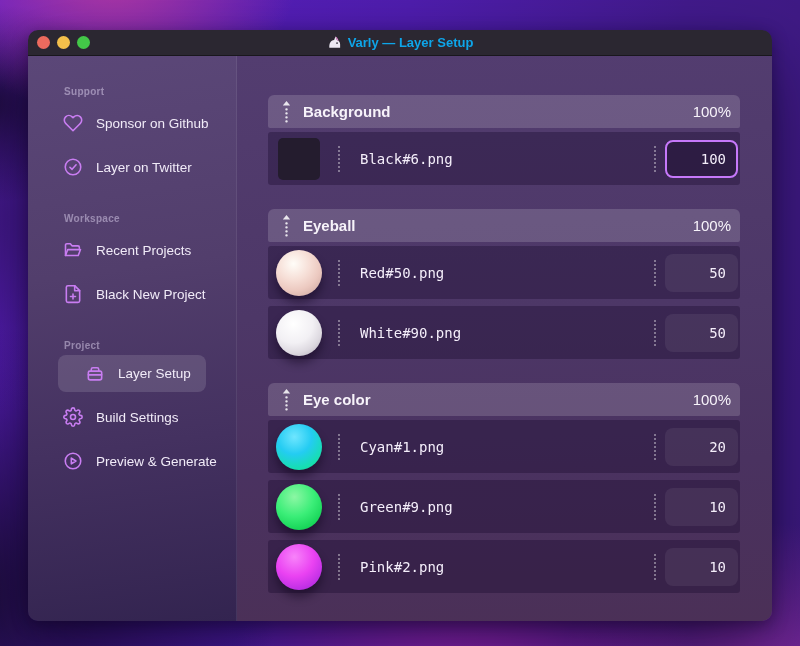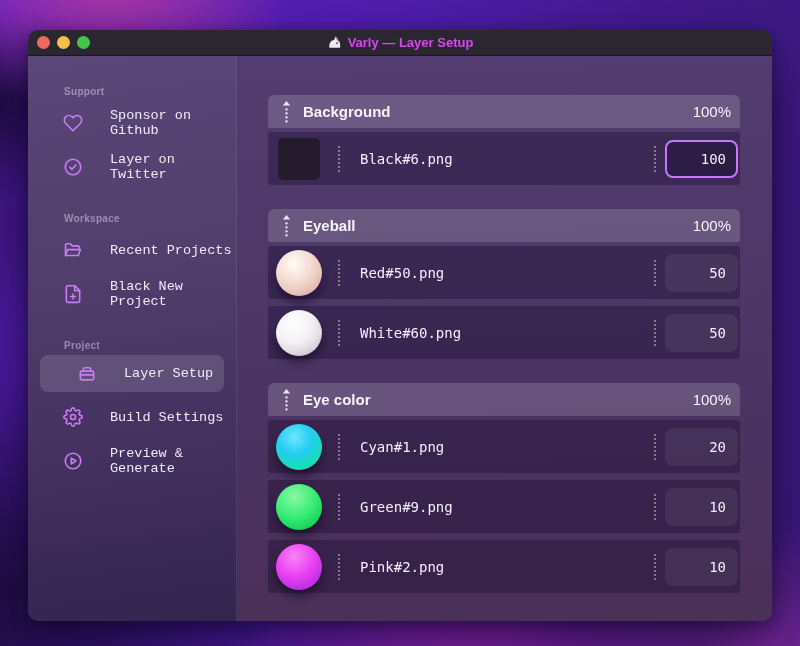--- a/index.html
+++ b/index.html
@@ -16,35 +16,35 @@
   }
   .window{position:absolute;left:28px;top:30px;width:744px;height:591px;border-radius:10px;
     overflow:hidden;display:flex;flex-direction:column;
     box-shadow:0 30px 70px rgba(10,2,25,.55), 0 4px 16px rgba(10,2,25,.4);}
   
   .titlebar{height:25px;flex:0 0 25px;background:#2b2731;display:flex;align-items:center;
     position:relative;border-bottom:1px solid rgba(0,0,0,.4);}
   .lights{display:flex;align-items:center;margin-left:9px;gap:7px;}
   .light{width:13px;height:13px;border-radius:50%;}
   .title{position:absolute;left:0;right:0;text-align:center;font-size:13px;font-weight:700;
-    color:#d946ef;display:flex;align-items:center;justify-content:center;gap:6px;}
+    color:#0ea5e9;display:flex;align-items:center;justify-content:center;gap:6px;}
   .app-icon{width:15px;height:15px;display:inline-block;}
   
   .winbody{flex:1;display:flex;min-height:0;}
   .sidebar{width:209px;flex:0 0 209px;box-sizing:border-box;
     background:linear-gradient(172deg,#5b4778 0%,#523e6c 38%,#443160 68%,#332450 100%);
     border-right:1px solid rgba(255,255,255,.07);padding-top:30px;}
   .side-label{font-size:10px;font-weight:700;letter-spacing:.03em;
     color:rgba(230,219,246,.48);margin:0 0 4px 36px;}
   .side-section{margin-top:24px;}
   .side-section:first-child{margin-top:0;}
-  .side-item{height:44px;display:flex;align-items:center;gap:27px;padding-left:34px;
-    color:#f1ebf8;font-size:13.5px;cursor:default;font-family:Liberation Mono, monospace;}
+  .side-item{height:44px;display:flex;align-items:center;gap:13px;padding-left:34px;
+    color:#f1ebf8;font-size:13.5px;cursor:default;}
   .side-item .icn{width:21px;height:21px;flex:0 0 21px;display:flex;align-items:center;justify-content:center;}
-  .side-item.active{height:37px;margin:3px 12px;padding-left:36px;border-radius:8px;
+  .side-item.active{height:37px;margin:3px 30px;padding-left:26px;border-radius:8px;
     background:rgba(255,255,255,.13);}
   .icn svg{stroke:#c97df2;fill:none;stroke-width:1.9;stroke-linecap:round;stroke-linejoin:round;}
   
   .main{flex:1;min-width:0;box-sizing:border-box;
     background:linear-gradient(178deg,#533d70 0%,#4d3767 45%,#4a3260 72%,#4b3057 100%);
     padding:39px 32px 0 31px;}
   .group{margin-bottom:24px;}
   .group-header{height:33px;background:rgba(255,255,255,.155);border-radius:6px 6px 2px 2px;
     display:flex;align-items:center;padding:0 9px 0 13px;margin-bottom:4px;}
   .group-title{font-size:15px;font-weight:700;color:#f7f3fa;margin-left:11px;}
@@ -222,21 +222,21 @@
             <span class="fname">Red#50.png</span>
             <div class="spacer"></div>
             <div class="vdots d2"></div>
             <input type="text" class="val-input" value="50" style="">
           </div>
           <div class="row">
             <div class="thumb-wrap">
               <div class="thumb white-sphere"></div>
             </div>
             <div class="vdots d1"></div>
-            <span class="fname">White#60.png</span>
+            <span class="fname">White#90.png</span>
             <div class="spacer"></div>
             <div class="vdots d2"></div>
             <input type="text" class="val-input" value="50" style="">
           </div>
         </div>
         <div class="group">
           <div class="group-header">
             <span class="drag">
               <svg width="11" height="23" viewBox="0 0 11 23">
                 <path d="M5.5 1 L9.2 5.6 H1.8 Z" fill="rgba(255,255,255,.85)"></path>

